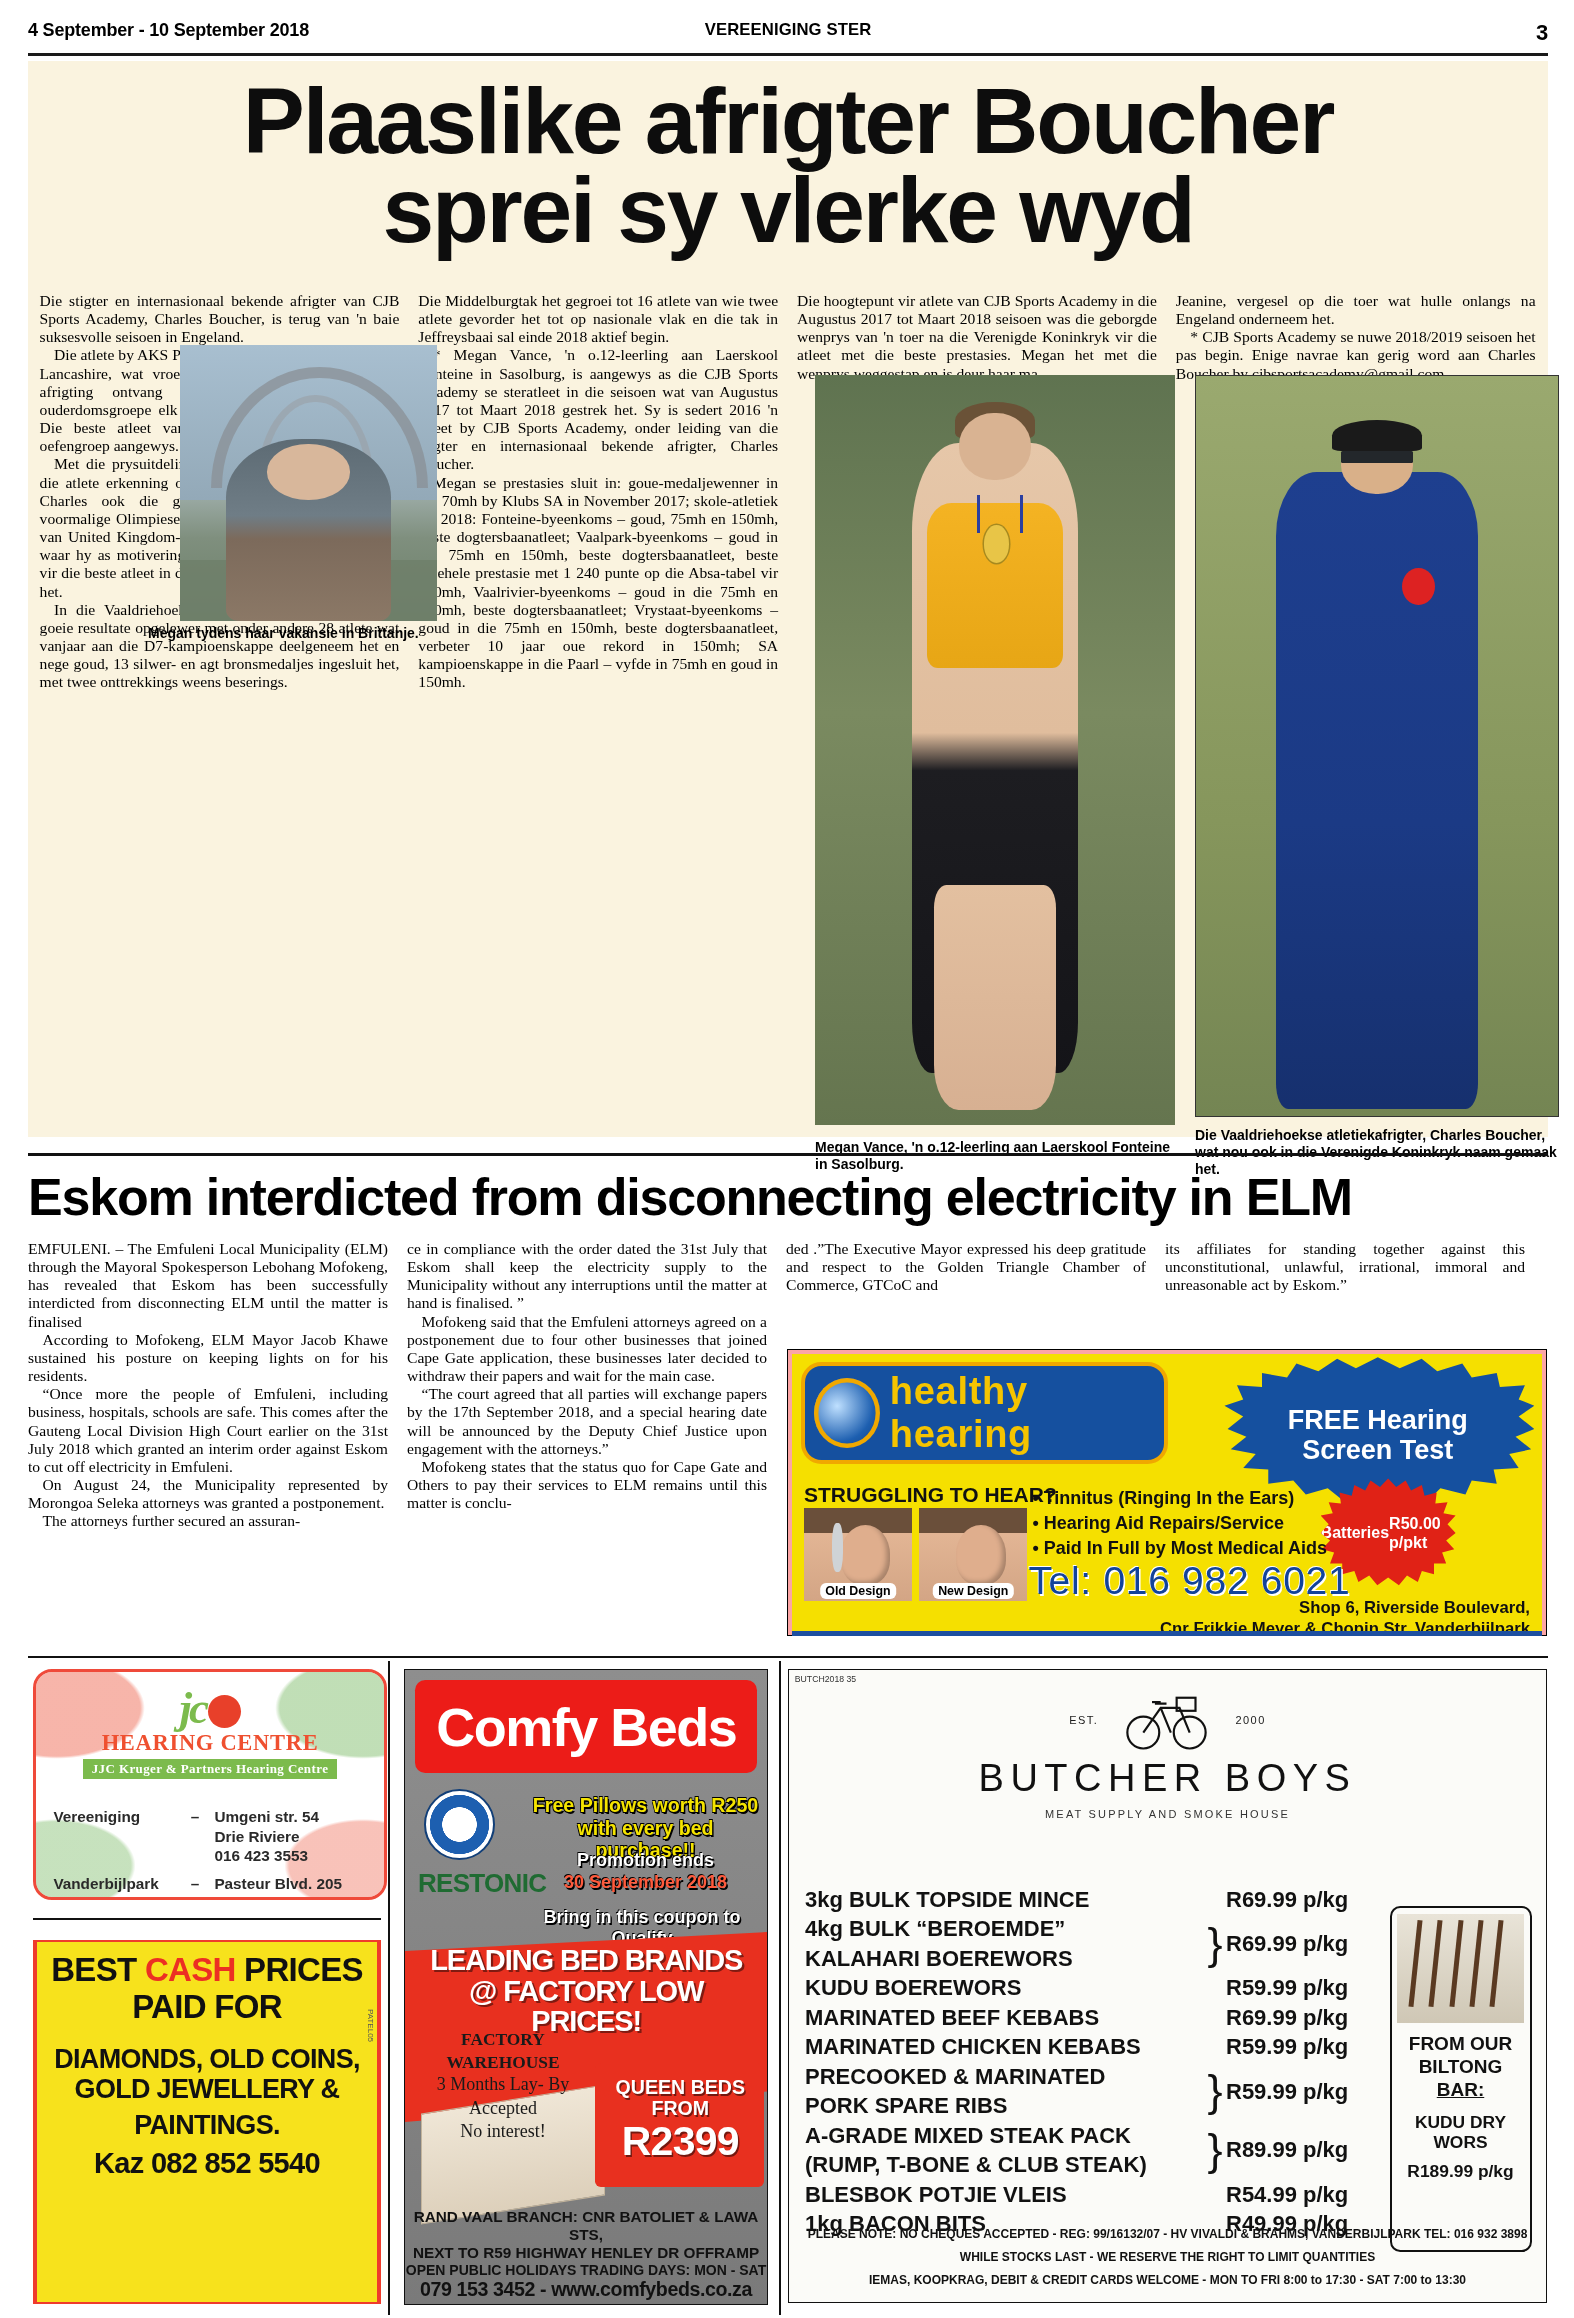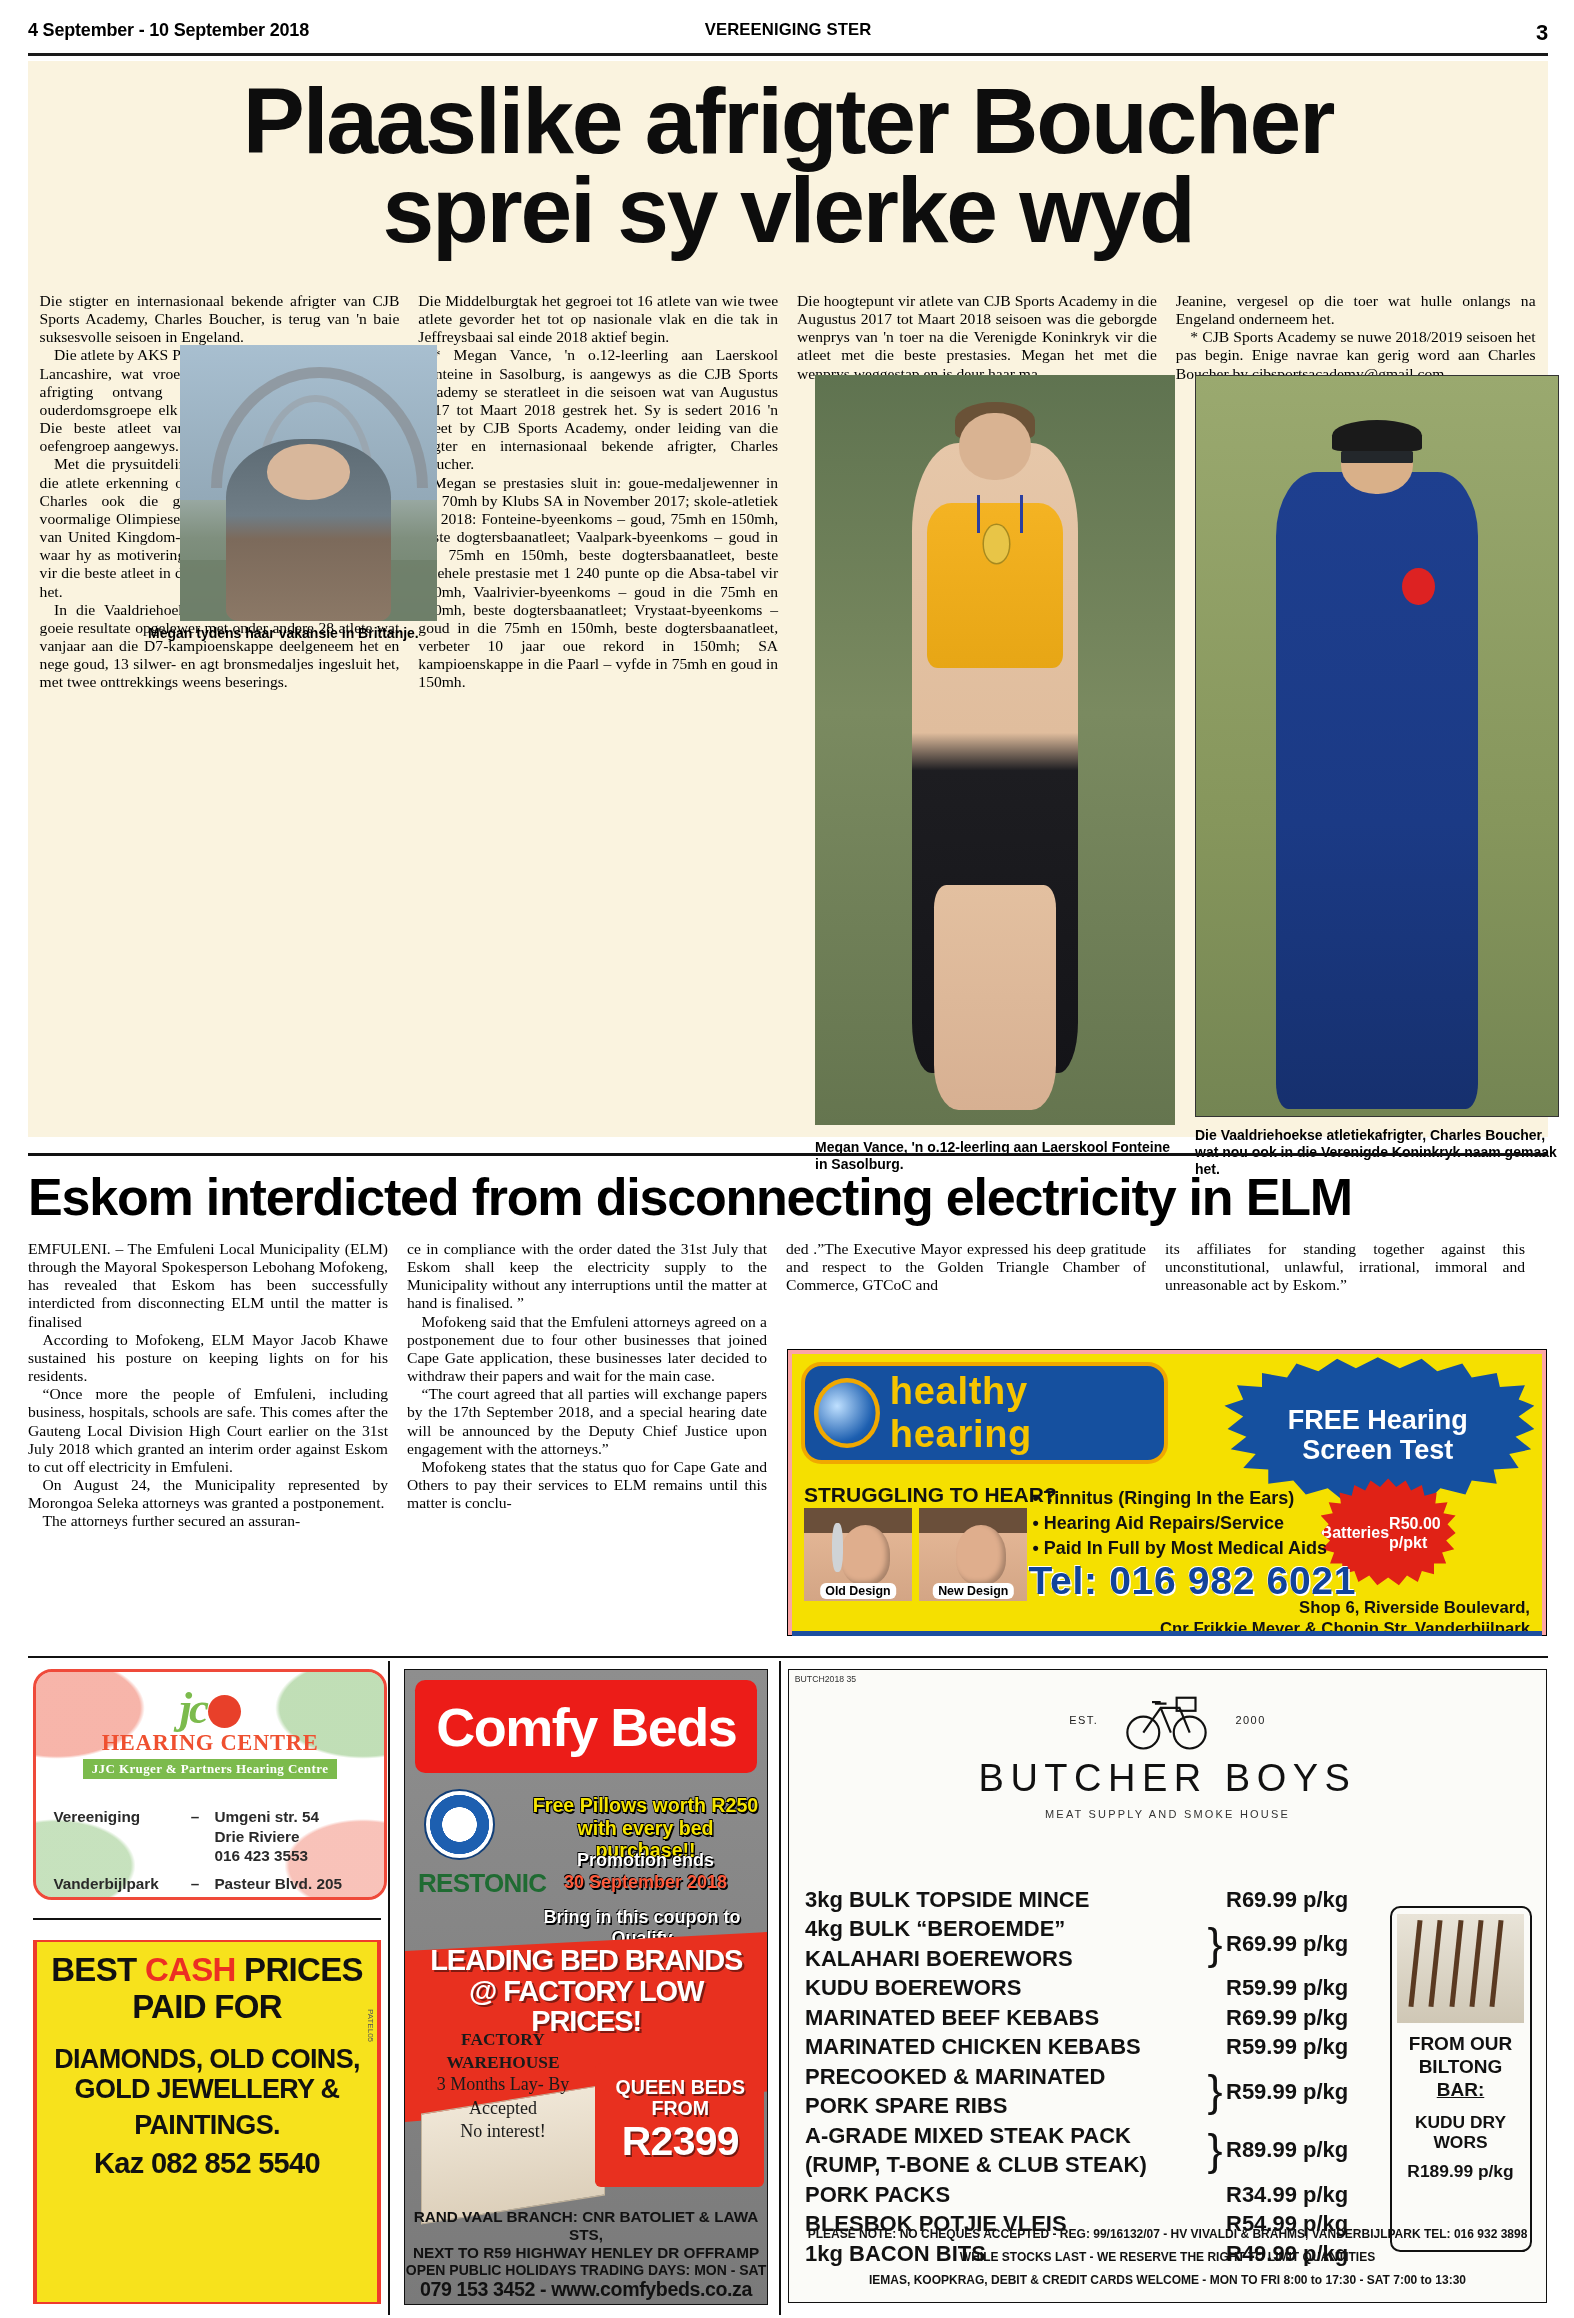--- a/index.html
+++ b/index.html
@@ -119,21 +119,21 @@
   .hh-ears{position:absolute;left:11.6px;top:154px;display:flex;gap:7.3px;}
   .hh-earimg{width:108px;height:93px;background:linear-gradient(#e8bb9a,#d3a585);position:relative;overflow:hidden;}
   .hh-earimg .lobe{position:absolute;left:34%;top:18%;width:46%;height:64%;background:#dfae8d;border-radius:50% 50% 42% 42%;box-shadow:inset -3.6px -2.9px 5.1px rgba(0,0,0,.25);}
   .hh-earimg .hair{position:absolute;left:0;top:0;width:100%;height:26%;background:#6a4f3a;}
   .hh-earimg .aid{position:absolute;left:26%;top:16%;width:10%;height:52%;background:#cfd3d6;border-radius:40%;}
   .hh-eartag{position:absolute;bottom:2.9px;left:50%;transform:translateX(-50%);
     background:#fff;font-family:"Liberation Sans",sans-serif;font-weight:bold;font-size:12.4px;padding:0.7px 5.1px;border-radius:5.8px;white-space:nowrap;}
   .hh-bul{position:absolute;left:240px;top:132px;font-family:"Liberation Sans",sans-serif;
     font-weight:bold;font-size:18px;line-height:1.38;color:#111;}
   .hh-tel{position:absolute;left:236px;top:205px;font-family:"Liberation Sans",sans-serif;
-    font-weight:bold;font-size:39px;color:#12439a;letter-spacing:0.7px;
+    font-weight:normal;font-size:39px;color:#12439a;letter-spacing:0.7px;
     text-shadow:1.5px 1.5px 0 #fff,-0.7px -0.7px 0 #fff;}
   .hh-addr{position:absolute;right:11.6px;top:244px;text-align:right;
     font-family:"Liberation Sans",sans-serif;font-weight:bold;font-size:16.7px;line-height:1.22;color:#111;}
 
   
   .rule-bot{position:absolute;left:28px;top:1656px;width:1520px;height:2.2px;background:#111;}
   .vline-a{position:absolute;left:388px;top:1661px;width:2.2px;height:654px;background:#111;}
   .vline-b{position:absolute;left:779px;top:1661px;width:2.2px;height:654px;background:#111;}
 
   
@@ -523,24 +523,20 @@
       </div>
       <div class="bb-pair">
         <div class="names">
           <div>A-GRADE MIXED STEAK PACK</div>
           <div>(RUMP, T-BONE &amp; CLUB STEAK)</div>
         </div>
         <div class="brace">}</div>
         <div class="pr">R89.99 p/kg</div>
       </div>
       <div class="bb-li">
-        <div class="nm">PORK PACKS</div>
-        <div class="pr">R34.99 p/kg</div>
-      </div>
-      <div class="bb-li">
         <div class="nm">BLESBOK POTJIE VLEIS</div>
         <div class="pr">R54.99 p/kg</div>
       </div>
       <div class="bb-li">
         <div class="nm">1kg BACON BITS</div>
         <div class="pr">R49.99 p/kg</div>
       </div>
     </div>
 
     <div class="bb-biltong">

